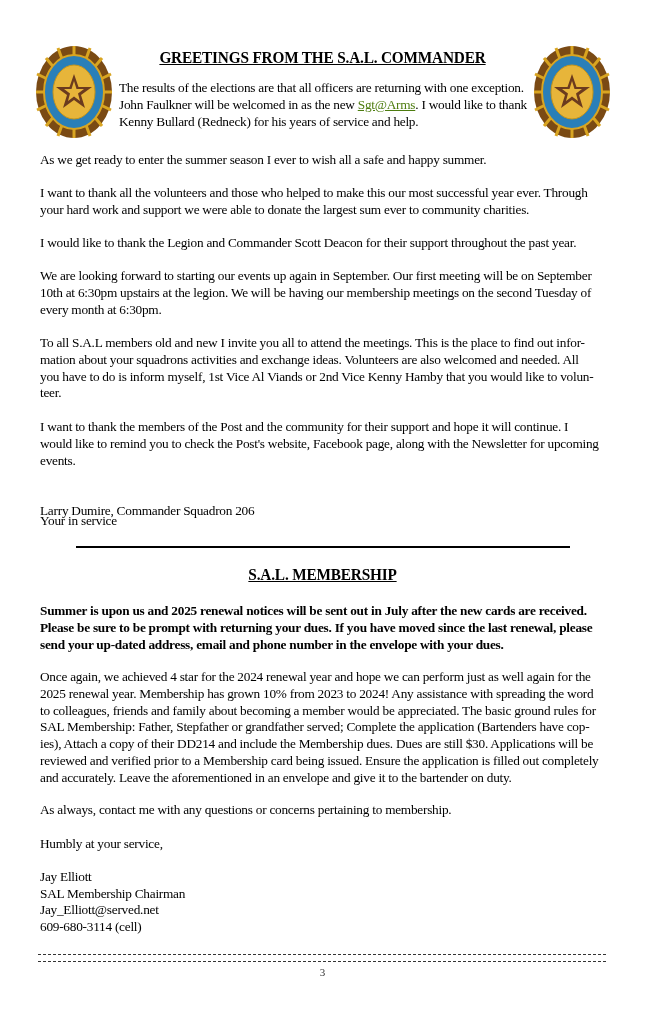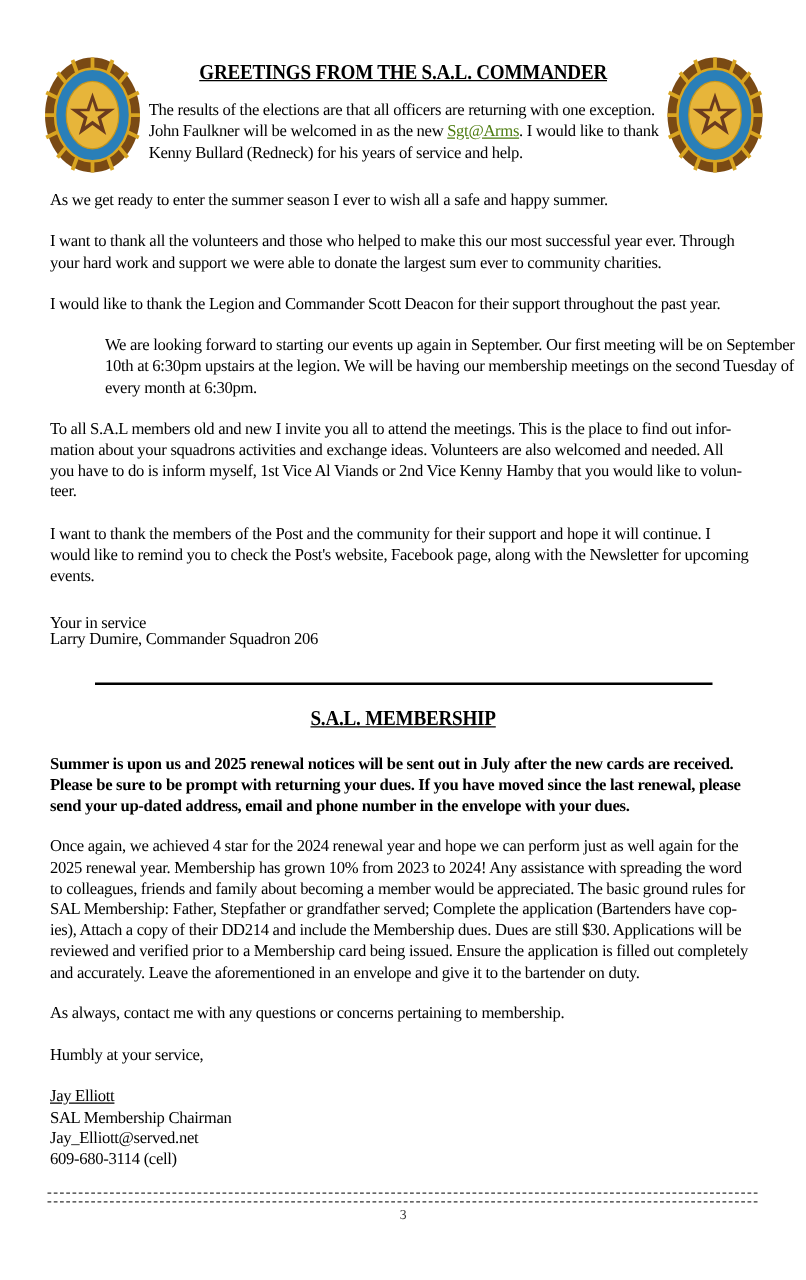--- a/index.html
+++ b/index.html
@@ -80,38 +80,38 @@
 
   <p class="intro">
     <span class="line">The results of the elections are that all officers are returning with one exception.</span>
     <span class="line"><span>John Faulkner will be welcomed in as the new </span><a class="link">Sgt@Arms</a><span>. I would like to thank</span></span>
     <span class="line">Kenny Bullard (Redneck) for his years of service and help.</span>
   </p>
 
   <p class="para" style="top:152px;">As we get ready to enter the summer season I ever to wish all a safe and happy summer.</p>
   <p class="para" style="top:185px;">I want to thank all the volunteers and those who helped to make this our most successful year ever. Through your hard work and support we were able to donate the largest sum ever to community charities.</p>
   <p class="para" style="top:235px;">I would like to thank the Legion and Commander Scott Deacon for their support  throughout the past year.</p>
-  <p class="para" style="top:268px;margin-left:44px;">We are looking forward to starting our events up again in September. Our first meeting will be on September 10th at 6:30pm upstairs at the legion. We will be having our membership meetings on the second Tuesday of every month at 6:30pm.</p>
+  <p class="para" style="top:268px;">We are looking forward to starting our events up again in September. Our first meeting will be on September 10th at 6:30pm upstairs at the legion. We will be having our membership meetings on the second Tuesday of every month at 6:30pm.</p>
   <p class="para" style="top:335px;">To all S.A.L members old and new I invite you all to attend the meetings. This is the place to find out infor-mation about your squadrons activities and exchange ideas.   Volunteers are also welcomed and needed. All you have to do is inform myself, 1st Vice Al Viands or 2nd Vice Kenny Hamby that you would like to volun-teer.</p>
   <p class="para" style="top:419px;">I  want to thank the members of the Post and the community for their support and hope it will continue. I would like to remind you to check the Post's website, Facebook page, along with the Newsletter for upcoming events.</p>
 
-  <p class="para" style="top:490px;">Your in service</p>
+  <p class="para" style="top:513px;">Your in service</p>
   <p class="para" style="top:503px;">Larry Dumire, Commander Squadron 206</p>
 
   <div class="rule"></div>
 
   <div class="title t2">S.A.L. MEMBERSHIP</div>
 
   <p class="para" style="top:603px;font-weight:bold;">Summer is upon us and 2025 renewal notices will be sent out in July after the new cards are received.  Please be sure to be prompt with returning your dues.  If you have moved since the last renewal, please send your up-dated address, email and phone number in the envelope with your dues.</p>
   <p class="para" style="top:669px;">Once again, we achieved 4 star for the 2024 renewal year and hope we can perform just as well again for the 2025 renewal year.  Membership has grown 10% from 2023 to 2024!  Any assistance with spreading the word to colleagues, friends and family about becoming a member would be appreciated. The basic ground rules for SAL Membership: Father, Stepfather or grandfather served; Complete the application (Bartenders have cop-ies), Attach a copy of their DD214 and include the Membership dues. Dues are still $30.  Applications will be reviewed and verified prior to a Membership card being issued. Ensure the application is filled out completely and accurately.  Leave the aforementioned in an envelope and give it to the bartender on duty.</p>
   <p class="para" style="top:802px;">As always, contact me with any questions or concerns pertaining to membership.</p>
 
   <p class="para" style="top:836px;">Humbly at your service,</p>
 
-  <p class="para" style="top:869px;text-decoration:underline;">Jay Elliott</p>
+  <p class="para" style="top:869px;">Jay Elliott</p>
   <p class="para" style="top:886px;">SAL Membership Chairman</p>
   <p class="para" style="top:902px;">Jay_Elliott@served.net</p>
   <p class="para" style="top:919px;">609-680-3114 (cell)</p>
 
   <div class="dash d1"></div>
   <div class="dash d2"></div>
   <div class="pagenum">3</div>
 </div>
 
 </body></html>

